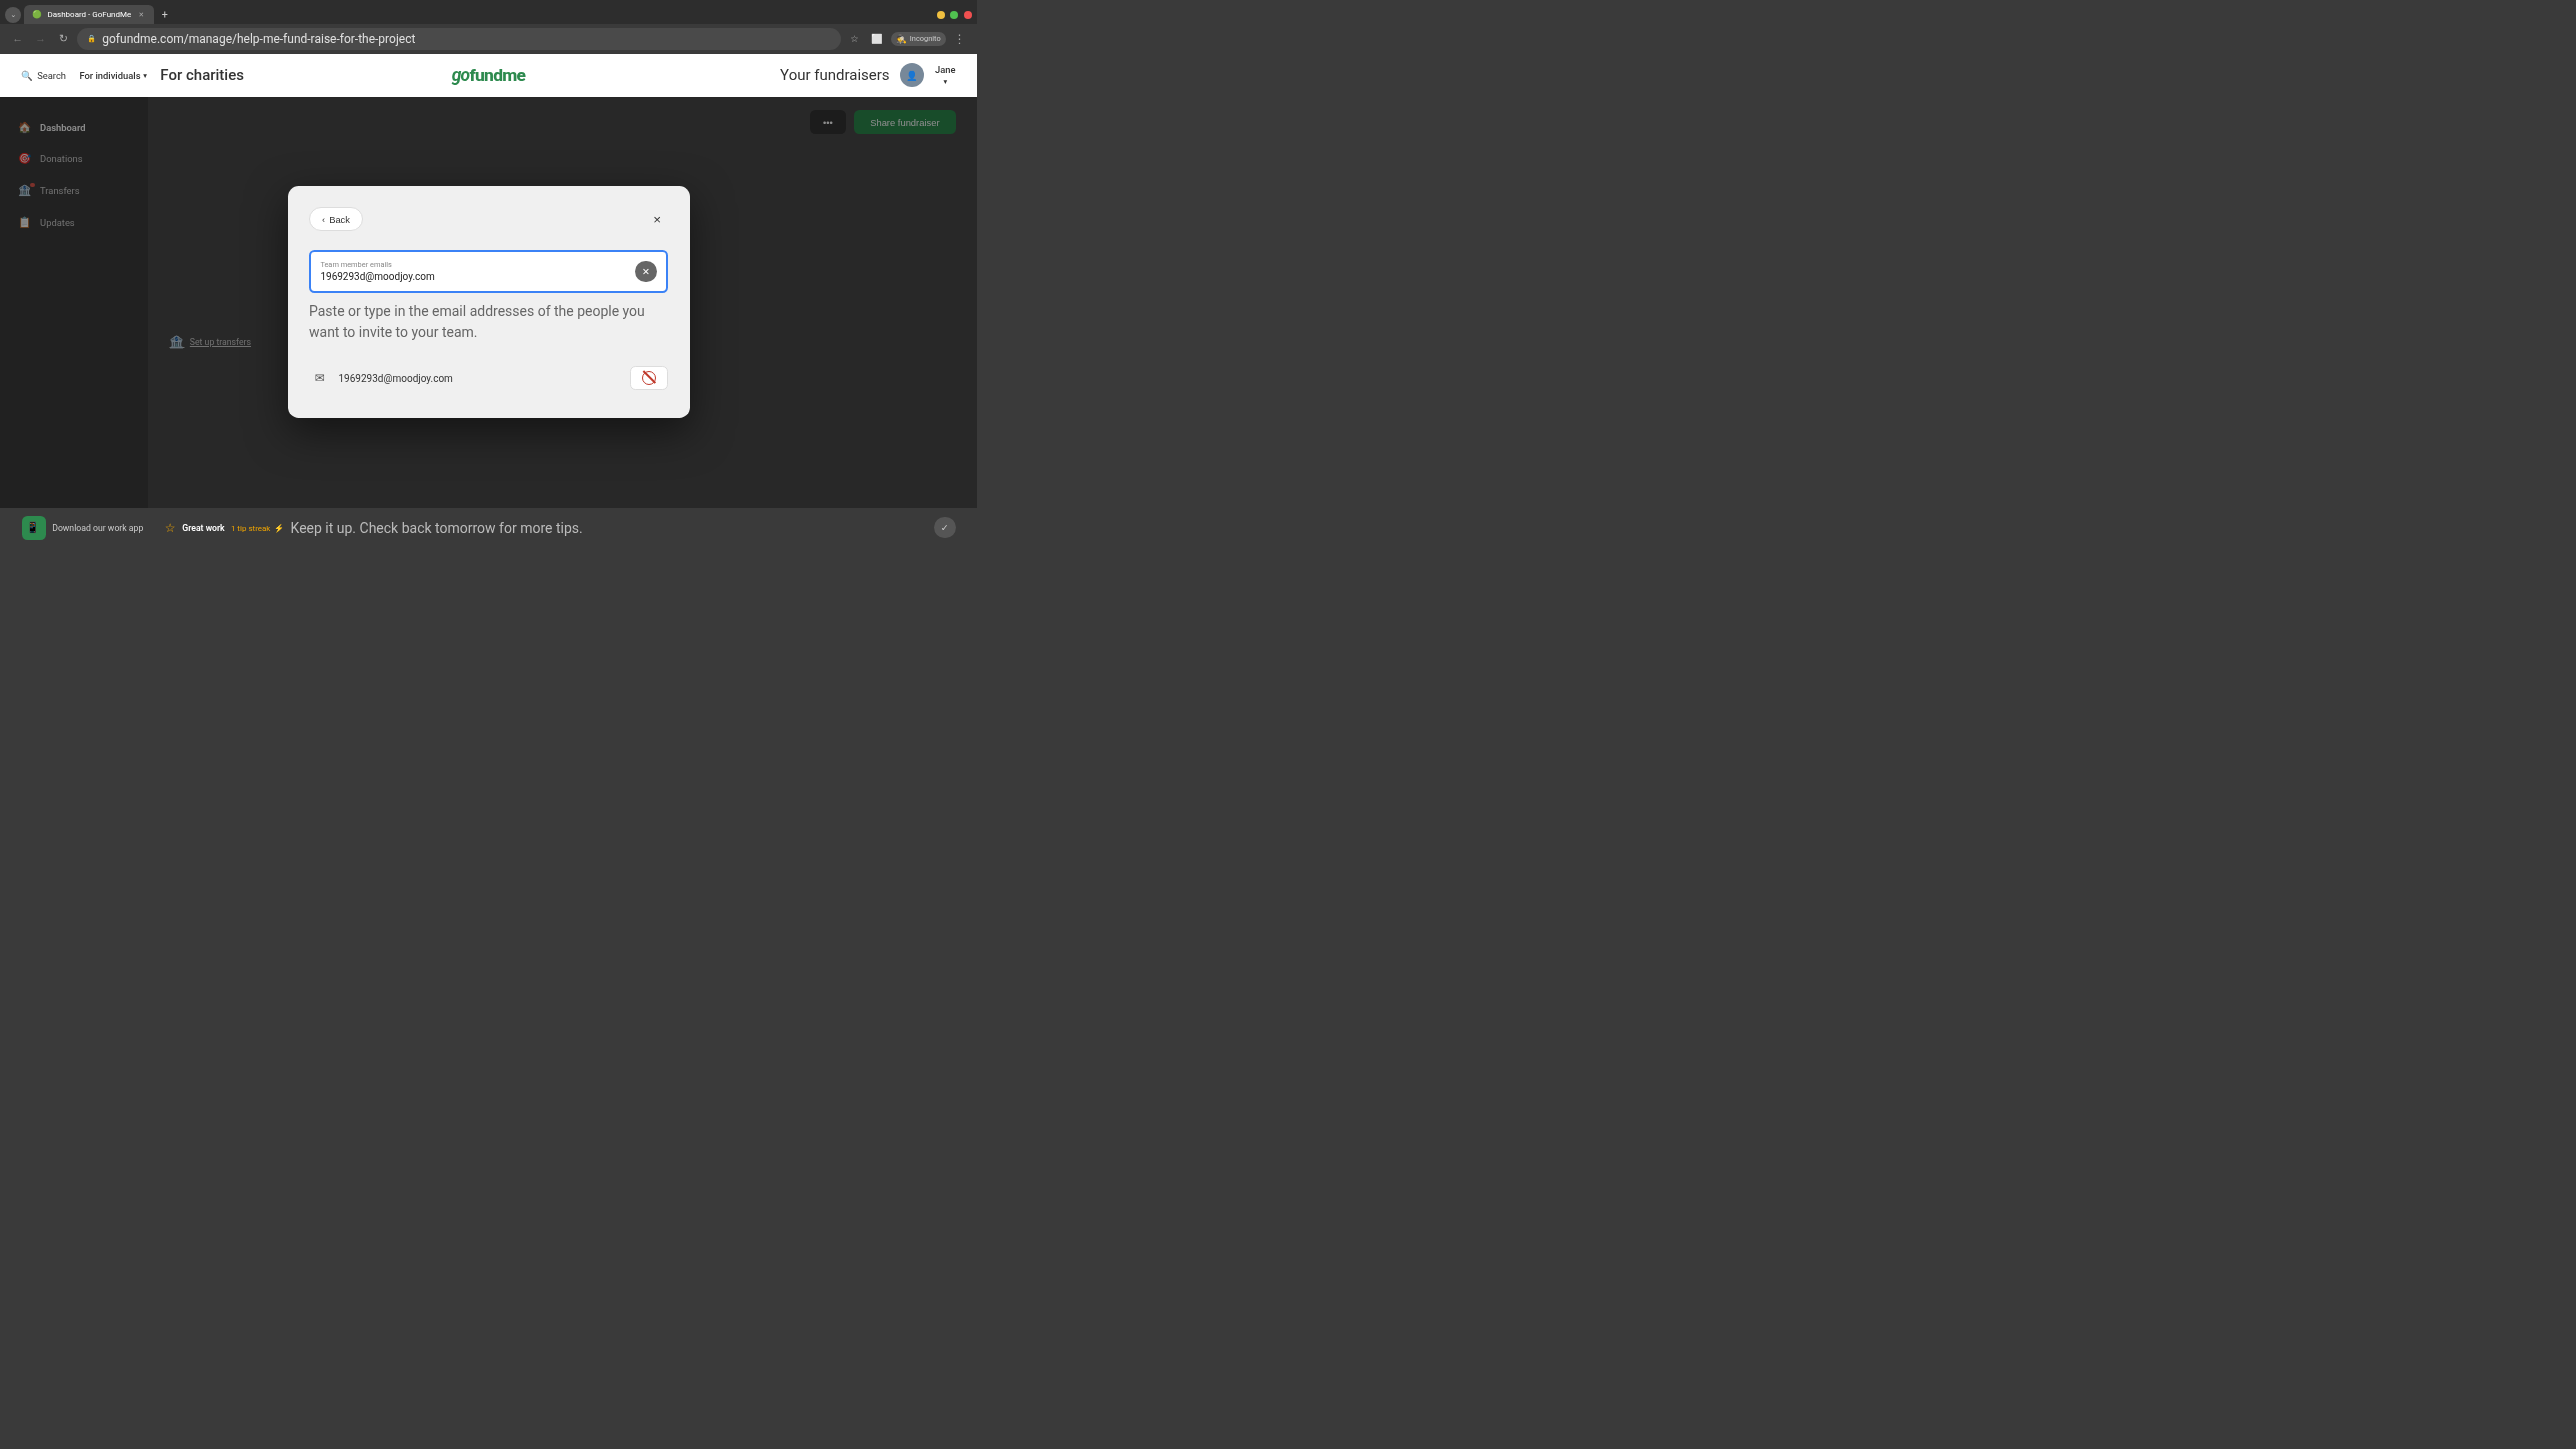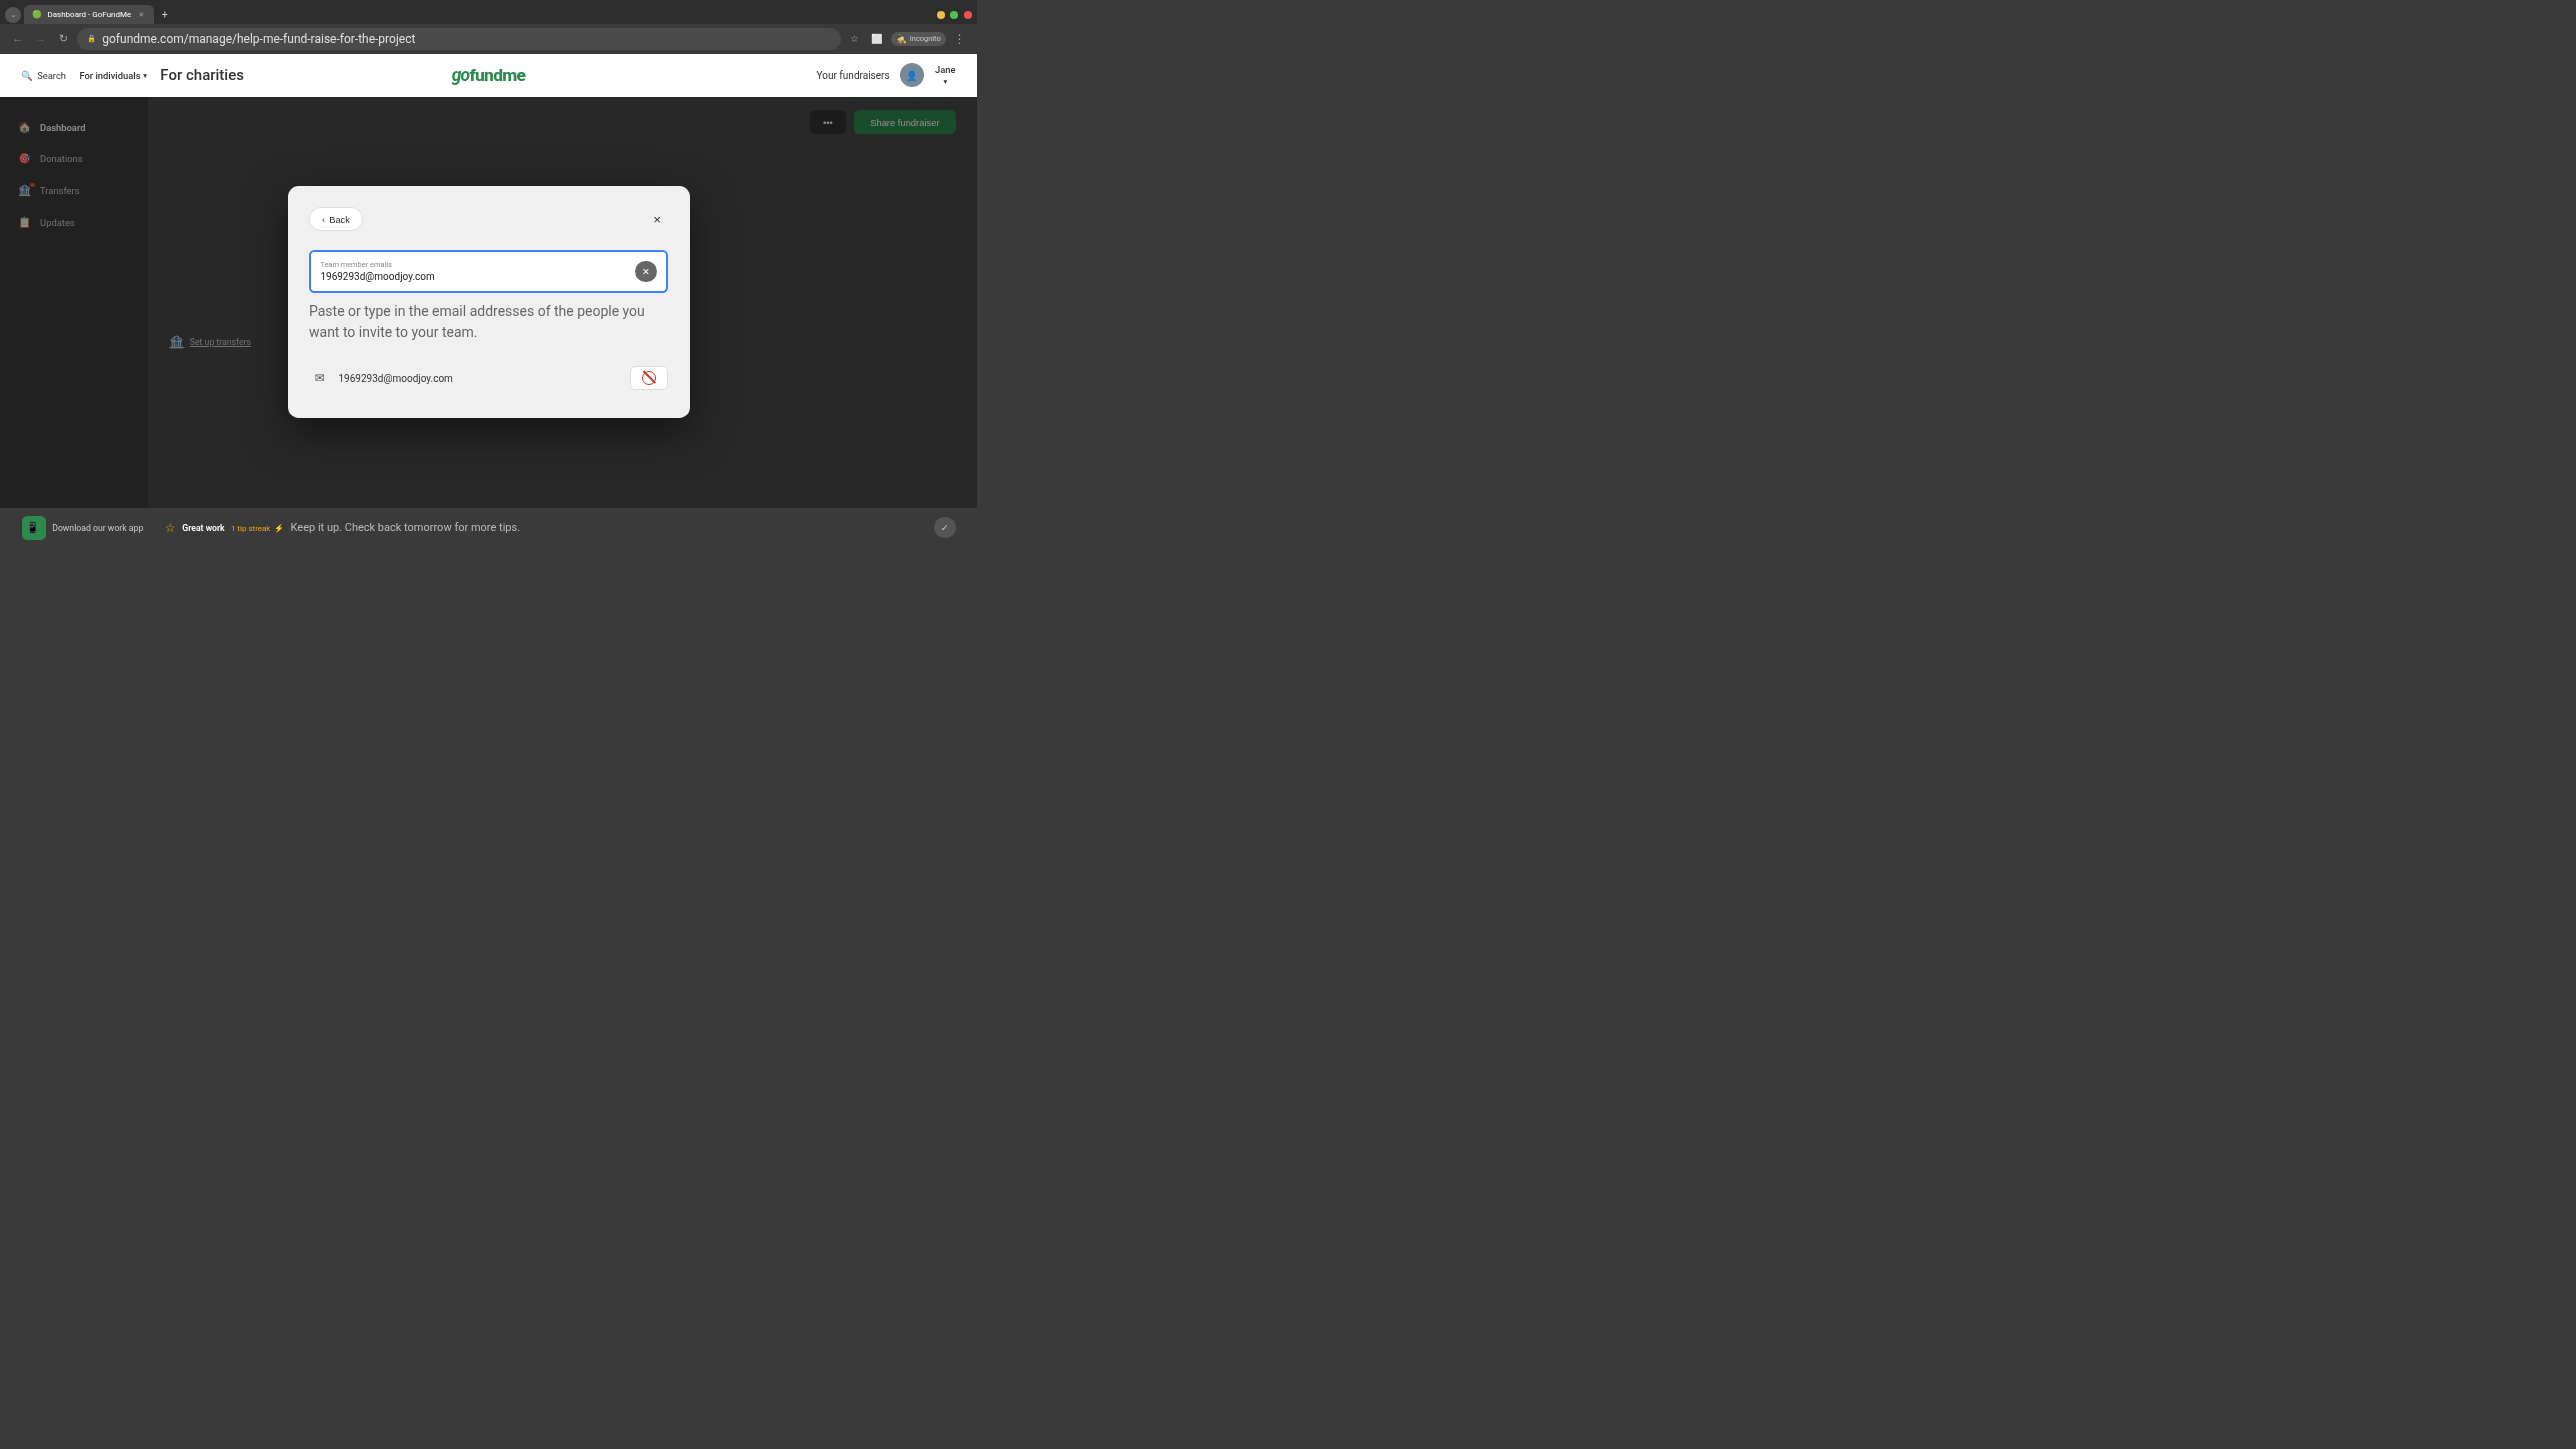--- a/index.html
+++ b/index.html
@@ -67,21 +67,21 @@
       </div>
     </div>
 
     <div style="position:absolute;left:50%;transform:translateX(-50%);display:flex;align-items:center;justify-content:center;">
       <span style="color:#2d8a4e;font-size:17.4px;font-weight:700;letter-spacing:-0.7px;">
         <span style="font-style:italic;">go</span><span style="font-weight:800;">fundme</span>
       </span>
     </div>
 
     <div style="margin-left:auto;display:flex;align-items:center;gap:10.7px;">
-      <span style="font-size:10px;color:#333;cursor:pointer;">Your fundraisers</span>
+      <span style="font-size:15px;color:#333;cursor:pointer;">Your fundraisers</span>
       <div style="width:24px;height:24px;border-radius:50%;background:#778899;overflow:hidden;display:flex;align-items:center;justify-content:center;color:#fff;font-size:9.4px;">👤</div>
       <div style="display:flex;align-items:center;gap:2.7px;font-size:9.4px;color:#333;cursor:pointer;font-weight:500;flex-direction:column;">
         <span>Jane</span>
         <span style="font-size:7.4px;">▾</span>
       </div>
     </div>
   </nav>
 
   <div style="display:flex;height:411px;">
 
@@ -161,19 +161,19 @@
       <div style="width:24px;height:24px;background:#2d8a4e;border-radius:5.4px;display:flex;align-items:center;justify-content:center;color:#fff;font-size:10.7px;">📱</div>
       <span>Download our work app</span>
     </div>
     <div style="display:flex;align-items:center;gap:6.7px;color:#ccc;font-size:8.7px;">
       <span style="color:#f0a500;font-size:12px;">☆</span>
       <div>
         <span style="font-weight:600;color:#fff;">Great work</span>
         <span style="color:#f0a500;font-size:8px;margin-left:4px;">1 tip streak</span>
         <span style="font-size:8px;margin-left:1.3px;">⚡</span>
       </div>
-      <span style="color:#bbb;font-size:11px;">Keep it up. Check back tomorrow for more tips.</span>
+      <span style="color:#bbb;font-size:14px;">Keep it up. Check back tomorrow for more tips.</span>
     </div>
     <div style="margin-left:auto;width:21.5px;height:21.5px;background:#555;border-radius:50%;display:flex;align-items:center;justify-content:center;color:#ccc;font-size:9.4px;cursor:pointer;">✓</div>
   </div>
 
 </div>
 
 
 </body></html>

